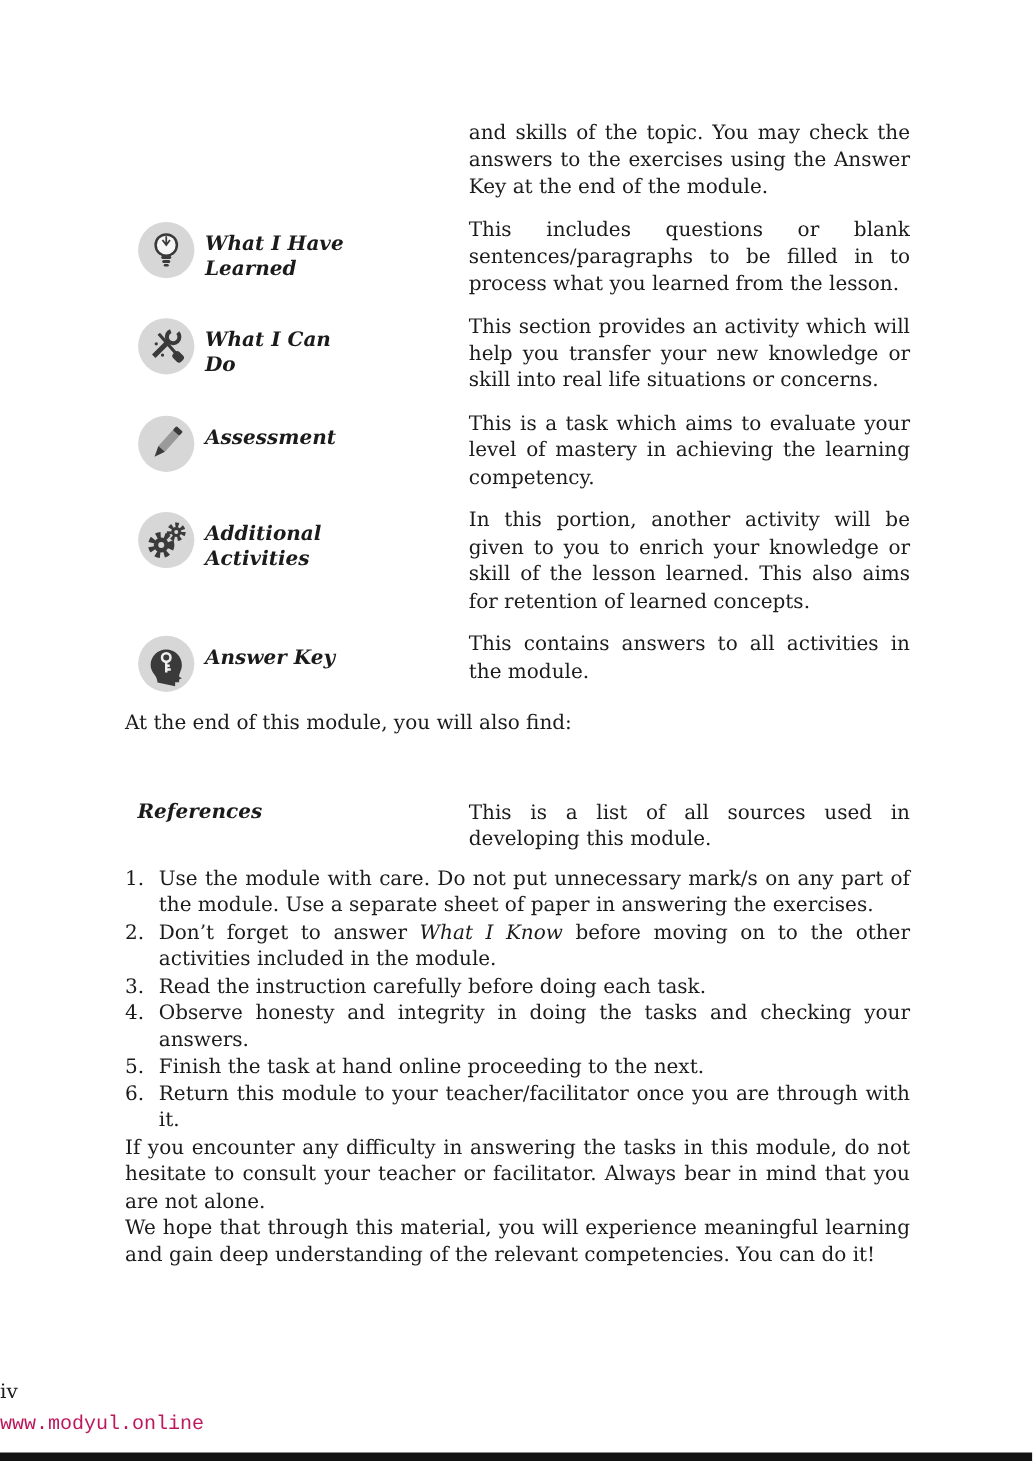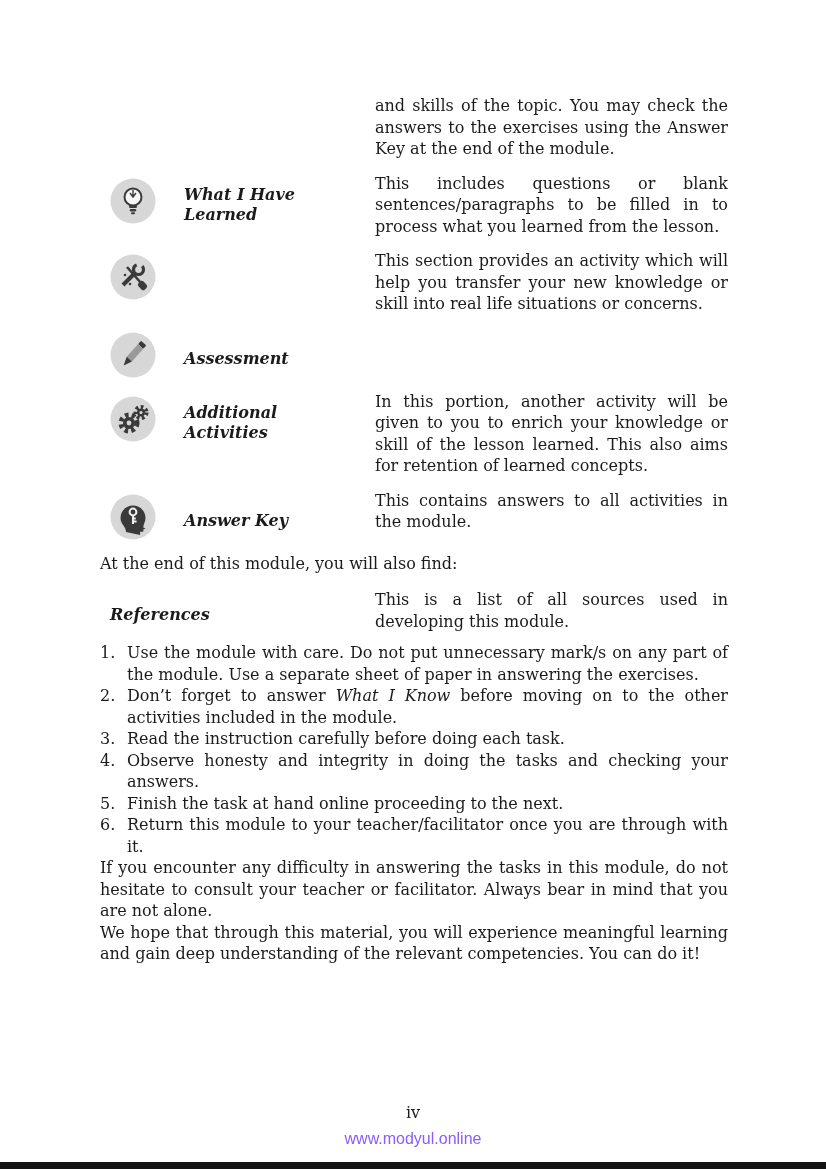--- a/index.html
+++ b/index.html
@@ -13,22 +13,22 @@
     color: #1b1b1b;
     box-sizing: border-box;
     padding: 95px 98px 0 100px;
     overflow: hidden;
   }
   .row { display: flex; align-items: flex-start; margin-bottom: 13px; }
   .left-col {
     width: 275px;
     flex: none;
     display: flex;
-    align-items: center;
-    gap: 28px;
+    align-items: flex-start;
+    gap: 8px;
     padding-left: 10px;
     padding-top: 4px;
     box-sizing: border-box;
   }
   .icon-circle {
     width: 46px; height: 46px; flex: none;
     display: inline-block;
   }
   .section-label {
     font-weight: bold;
@@ -43,21 +43,21 @@
     margin: 0;
     font-size: 16px;
     line-height: 21.5px;
     text-align: justify;
   }
   .full-text {
     margin: 0 0 0 0;
     font-size: 16px;
     line-height: 21.5px;
   }
-  .also-find { margin: 4px 0 15px 0; }
+  .also-find { margin: 4px 0 50px 0; }
   .references-row { margin-bottom: 10px; }
   .ref-label {
     font-weight: bold;
     font-style: italic;
     font-size: 16px;
     padding-top: 0;
   }
   .reminders-intro { margin-bottom: 1px; }
   .list { margin: 0; }
   .list-item { display: flex; align-items: flex-start; }
@@ -69,30 +69,30 @@
     flex: 1;
     font-size: 16px;
     line-height: 21.5px;
     text-align: justify;
   }
   .italic-inline { font-style: italic; }
   .closing { text-align: justify; }
   .footer {
     position: absolute;
     left: 0; right: 0; bottom: 0;
-    text-align: center;
+    text-align: left;
   }
   .page-num {
     font-size: 16px;
     margin-bottom: 8px;
   }
   .watermark {
-    font-family: Liberation Sans, sans-serif;
-    font-size: 16px;
-    color: #8b5cf6;
+    font-family: Liberation Mono, monospace;
+    font-size: 16px;
+    color: #be185d;
     margin-bottom: 14px;
   }
   .bottom-bar {
     width: 100%;
     height: 7px;
     background: #131313;
   }
 </style>
 </head>
 <body>
@@ -127,38 +127,40 @@
         <svg viewBox="0 0 46 46" width="46" height="46">
           <circle cx="23" cy="23" r="22.5" fill="#d7d7d7"></circle>
           <path d="M13 31 L25 19" stroke="#3a3a3a" stroke-width="4"></path>
           <circle cx="28.5" cy="15.5" r="5" fill="none" stroke="#3a3a3a" stroke-width="3.2" stroke-dasharray="21 6"></circle>
           <path d="M17 13 L31 29" stroke="#3a3a3a" stroke-width="2.6"></path>
           <rect x="29" y="27" width="7" height="9" rx="2.5" transform="rotate(-45 32.5 31.5)" fill="#3a3a3a"></rect>
           <circle cx="15" cy="21" r="1.3" fill="#3a3a3a"></circle>
           <circle cx="20" cy="30" r="1.3" fill="#3a3a3a"></circle>
         </svg>
       </span>
+      <span class="section-label">What I Can Do</span>
     </div>
     <p class="desc">This section provides an activity which will help you transfer your new knowledge or skill into real life situations or concerns.</p>
   </div>
 
   <div class="row">
     <div class="left-col">
       <span class="icon-circle">
         <svg viewBox="0 0 46 46" width="46" height="46">
           <circle cx="23" cy="23" r="22.5" fill="#d7d7d7"></circle>
           <g transform="rotate(42 23 23)">
             <rect x="19.5" y="7" width="7" height="4.5" rx="1" fill="#3a3a3a"></rect>
             <rect x="19.5" y="11.5" width="7" height="17" fill="#9a9a9a"></rect>
             <polygon points="19.5,28.5 26.5,28.5 23,37" fill="#3a3a3a"></polygon>
           </g>
         </svg>
       </span>
       <span class="section-label">Assessment</span>
     </div>
+    <p class="desc">This is a task which aims to evaluate your level of mastery in achieving the learning competency.</p>
   </div>
 
   <div class="row">
     <div class="left-col">
       <span class="icon-circle">
         <svg viewBox="0 0 46 46" width="46" height="46">
           <circle cx="23" cy="23" r="22.5" fill="#d7d7d7"></circle>
           <circle cx="19" cy="27" r="8" fill="none" stroke="#3a3a3a" stroke-width="5" stroke-dasharray="3.5 3.2"></circle>
           <circle cx="19" cy="27" r="6" fill="#3a3a3a"></circle>
           <circle cx="19" cy="27" r="2.4" fill="#d7d7d7"></circle>
@@ -183,21 +185,21 @@
         </svg>
       </span>
       <span class="section-label">Answer Key</span>
     </div>
     <p class="desc">This contains answers to all activities in the module.</p>
   </div>
 
   <p class="full-text also-find">At the end of this module, you will also find:</p>
 
   <div class="row references-row">
-    <div class="left-col" style="padding-top:0;margin-top:16px;">
+    <div class="left-col" style="padding-top:0;">
       <span class="ref-label">References</span>
     </div>
     <p class="desc">This is a list of all sources used in developing this module.</p>
   </div>
 
 
   <div class="list">
     <div class="list-item">
       <span class="list-num">1.</span>
       <div class="li-text">Use the module with care. Do not put unnecessary mark/s on any part of the module. Use a separate sheet of paper in answering the exercises.</div>

